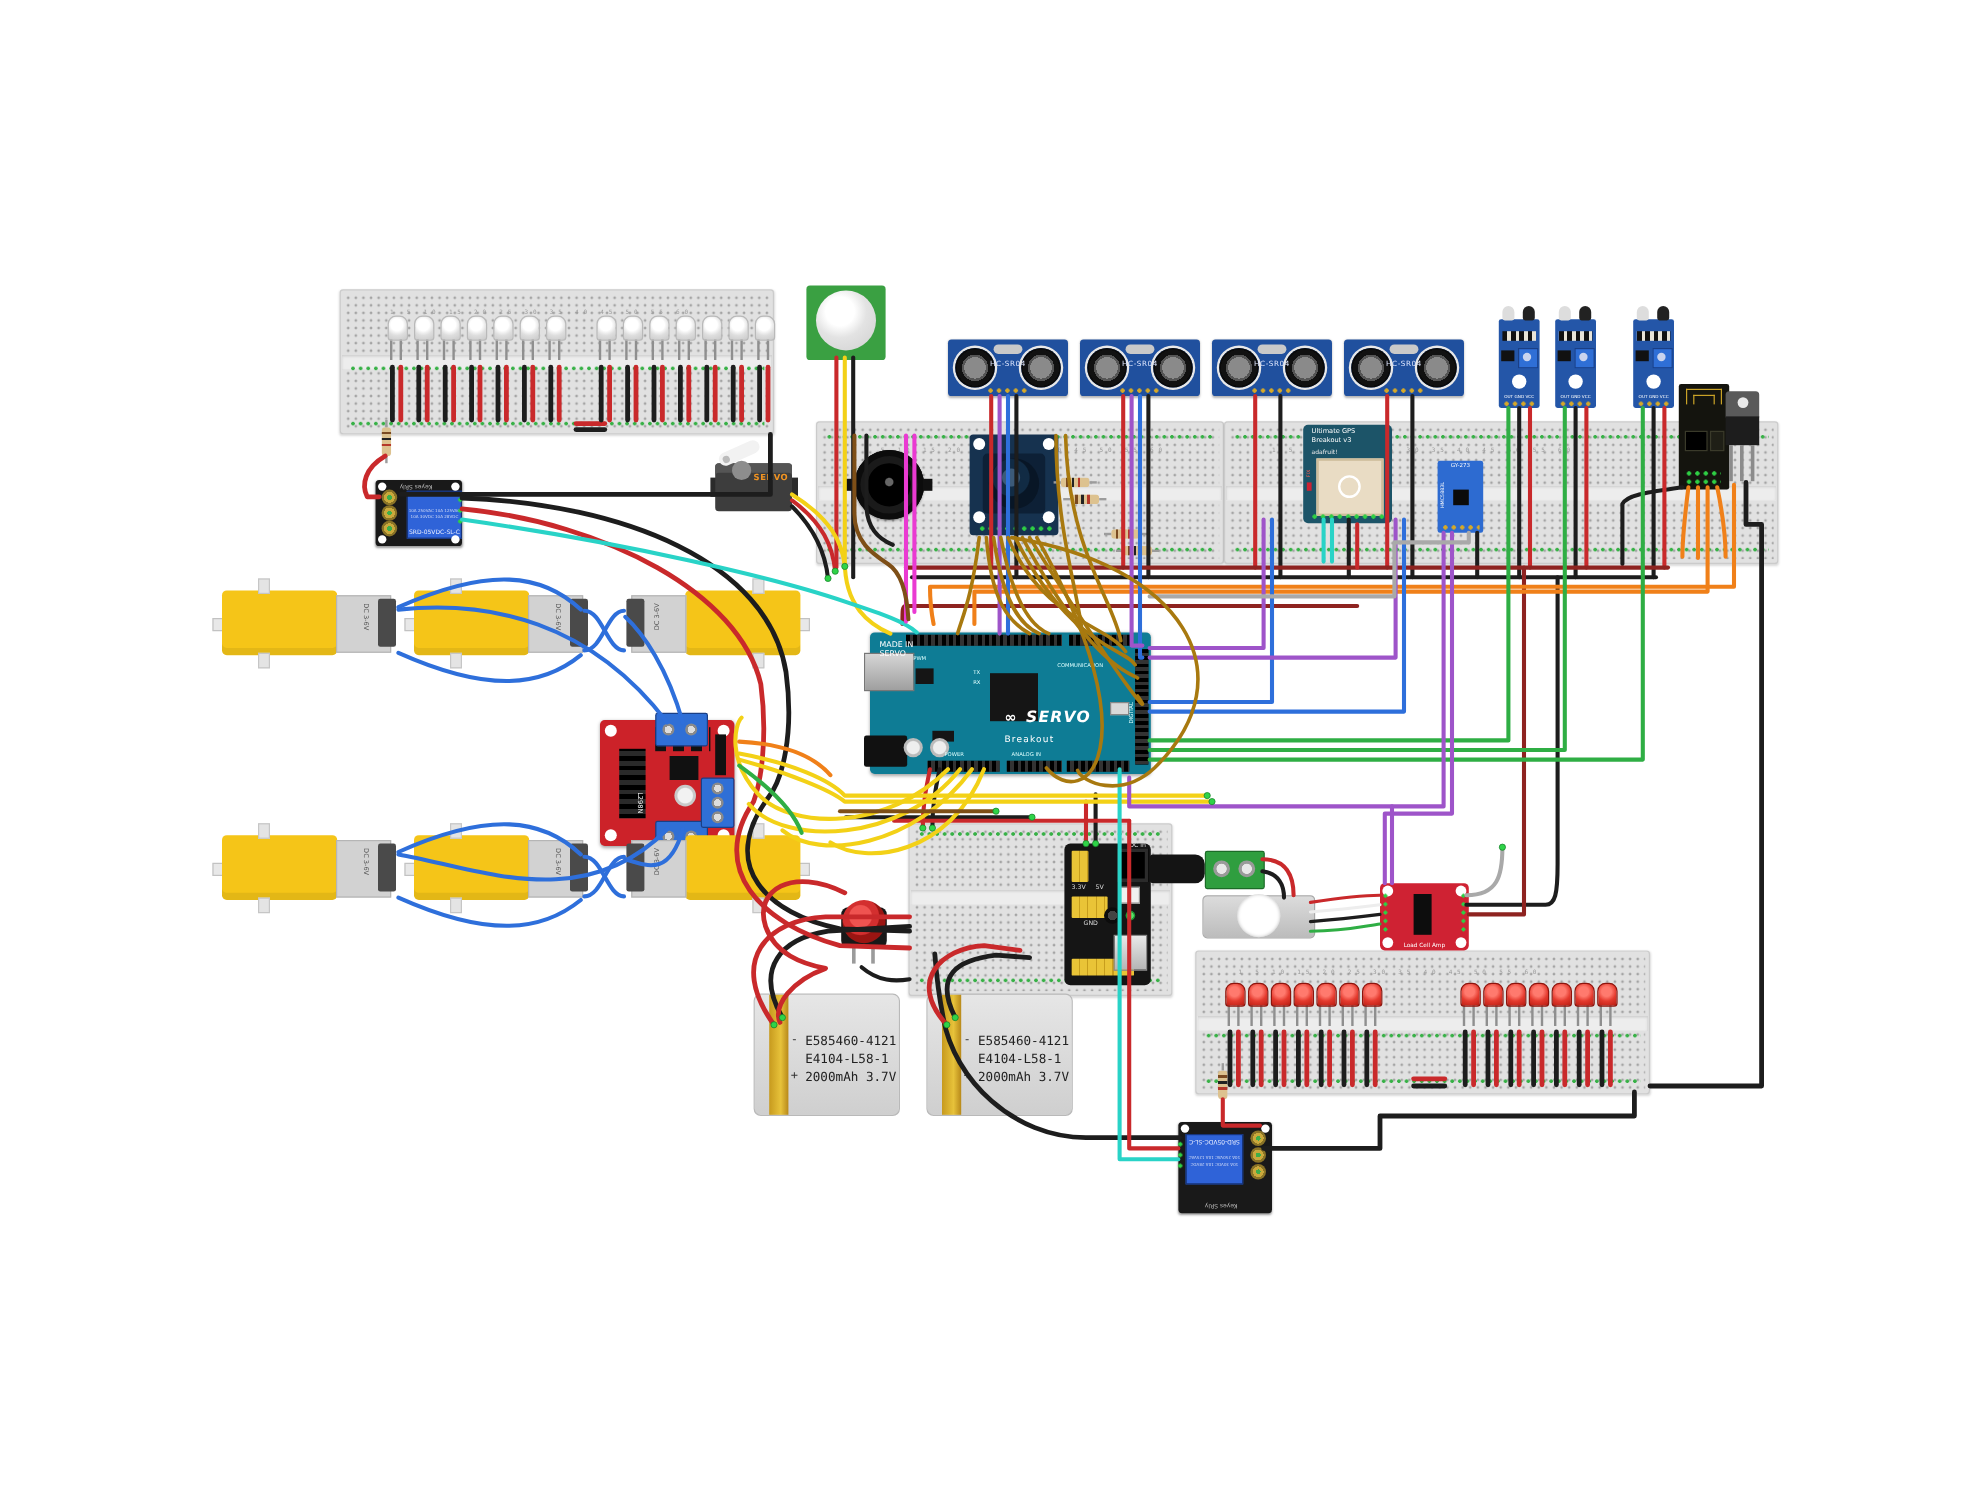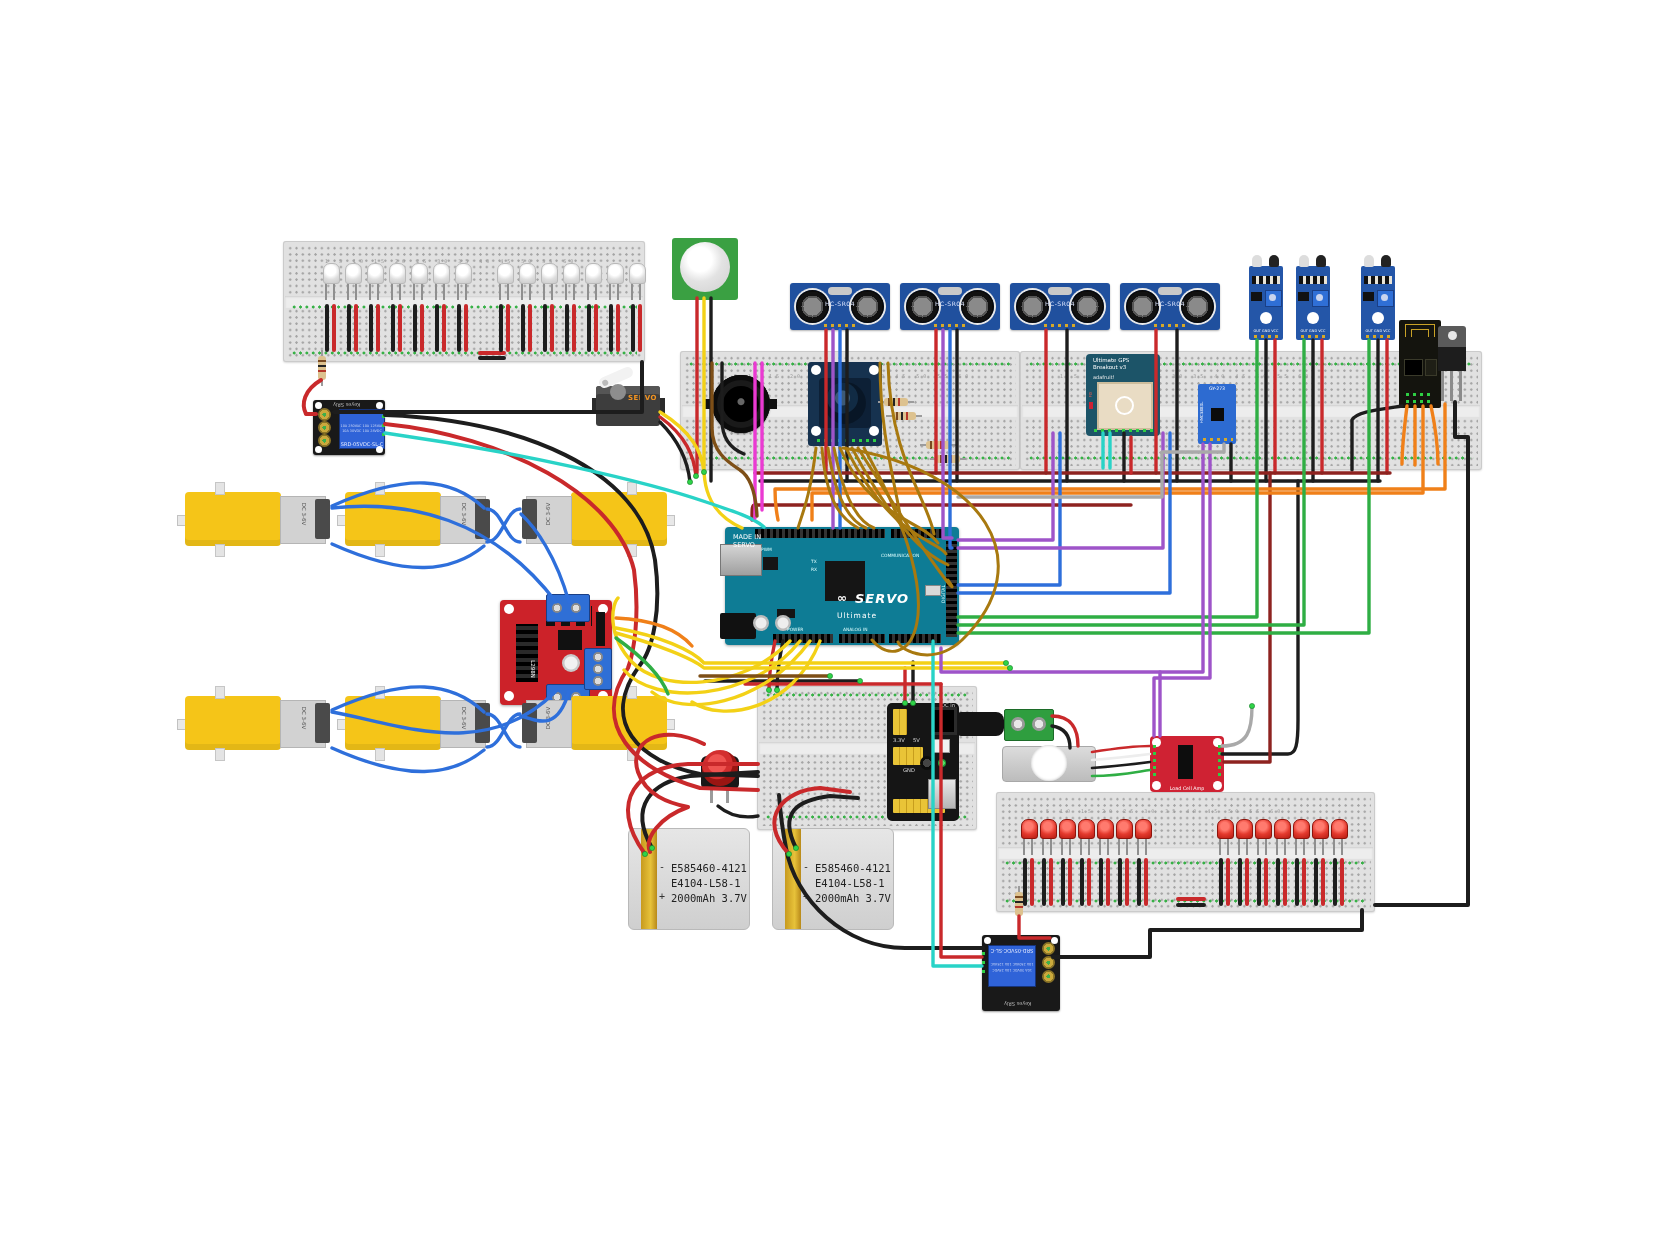--- a/index.html
+++ b/index.html
@@ -410,21 +410,21 @@
     <div class="cap" style="left:50px;top:88px;"></div>
     <div class="rst" style="left:200px;top:58px;"></div>
     <div class="txt" style="left:8px;top:7px;">MADE IN
 SERVO</div>
     <div class="tiny" style="left:36px;top:20px;">PWM</div>
     <div class="tiny" style="left:86px;top:32px;">TX</div>
     <div class="tiny" style="left:86px;top:40px;">RX</div>
     <div class="tiny" style="left:156px;top:26px;">COMMUNICATION</div>
     <div class="inf" style="left:112px;top:64px;">∞</div>
     <div class="logo" style="left:130px;top:64px;">SERVO</div>
-    <div class="ard" style="left:112px;top:84px;">Ultimate</div>
+    <div class="ard" style="left:112px;top:84px;">Breakout</div>
     <div class="tiny" style="left:62px;top:100px;">POWER</div>
     <div class="tiny" style="left:118px;top:100px;">ANALOG IN</div>
     <div class="dig" style="left:216px;top:76px;">DIGITAL</div>
   </div>
 
   <div class="part l298" style="left:500px;top:600px;">
     <div class="hole" style="left:4px;top:4px;width:10px;height:10px;"></div>
     <div class="hole" style="right:4px;top:4px;width:10px;height:10px;"></div>
     <div class="hole" style="left:4px;bottom:4px;width:10px;height:10px;"></div>
     <div class="hole" style="right:4px;bottom:4px;width:10px;height:10px;"></div>

